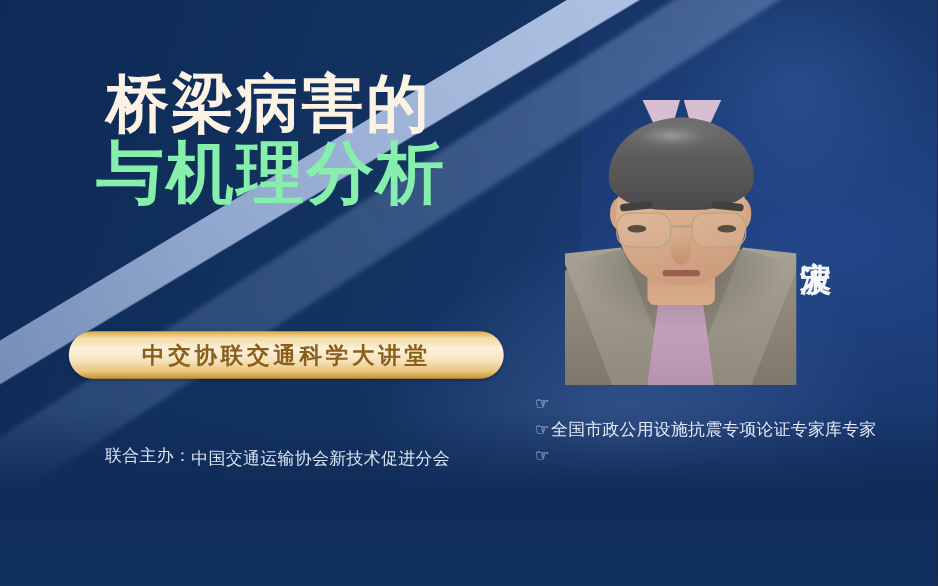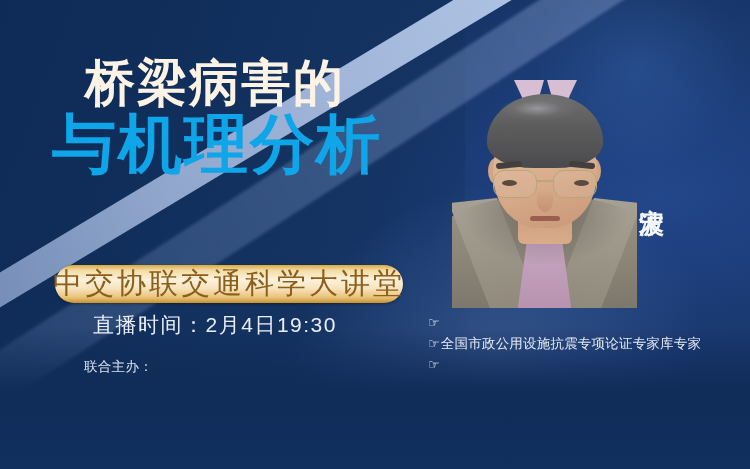--- a/index.html
+++ b/index.html
@@ -92,38 +92,38 @@
   }
   .tline {
     font-weight: bold;
     letter-spacing: 2px;
     line-height: 1.02;
     margin: 0 0 3px 0;
     white-space: nowrap;
   }
   .tline1 { font-size: 50px; color: #FCF3E4; }
   .tline2 { font-size: 50px; color: #F8D9B0; padding-left: 26px; }
-  .tline3 { font-size: 64px; color: #0ea5e9; padding-left: 4px; }
+  .tline3 { font-size: 54px; color: #86efac; padding-left: 4px; }
 
   
   .pill {
     position: absolute;
     left: 55px; top: 265px;
     width: 348px; height: 38px;
     border-radius: 19px;
     box-sizing: border-box;
     display: flex; align-items: center; justify-content: center;
     background: linear-gradient(to bottom,
        #d9a93f 0%, #f3dba5 14%, #fcf1dc 38%, #f6e3bd 62%, #e9c379 85%, #c8922f 100%);
     box-shadow: 0 1px 3px rgba(0,0,0,0.35);
     z-index: 7;
   }
   .pill-text {
-    font-size: 29px;
-    font-weight: normal;
+    font-size: 18px;
+    font-weight: bold;
     letter-spacing: 3px;
     color: #8a5f1c;
     white-space: nowrap;
   }
 
   
   .live-time {
     position: absolute;
     left: 0; top: 311px;
     width: 430px;
@@ -140,21 +140,21 @@
     position: absolute;
     left: 84px; top: 356px;
     width: 350px;
     z-index: 7;
     color: #dbe4f3;
     font-size: 13.5px;
     line-height: 1.62;
     letter-spacing: 0.3px;
   }
   .org-row { display: flex; white-space: nowrap; }
-  .org-label { flex: 0 0 auto; }
+  .org-label { flex: 0 0 auto; font-family: Liberation Mono, monospace; }
   .org-indent { display: inline-block; width: 69px; flex: 0 0 auto; }
 
   
   .photo {
     position: absolute;
     left: 452px; top: 78px;
     width: 185px; height: 230px;
     z-index: 5;
     overflow: hidden;
   }
@@ -340,25 +340,25 @@
 
   <div class="title-block">
     <div class="tline tline1">桥梁病害的</div>
     <div class="tline tline3">与机理分析</div>
   </div>
 
   <div class="pill">
     <span class="pill-text">中交协联交通科学大讲堂</span>
   </div>
 
-  <div class="live-time">直播时间：2月4日19:30</div>
 
   <div class="organizers">
     <div class="org-row">
       <span class="org-label">联合主办：</span>
+      <span>中国交通运输协会新技术促进分会</span>
     </div>
   </div>
 
   <div class="speaker-name">宋波</div>
 
   <div class="credentials">
     <div class="cred-row">
       <span class="cred-bullet">☞</span>
     </div>
     <div class="cred-row">

